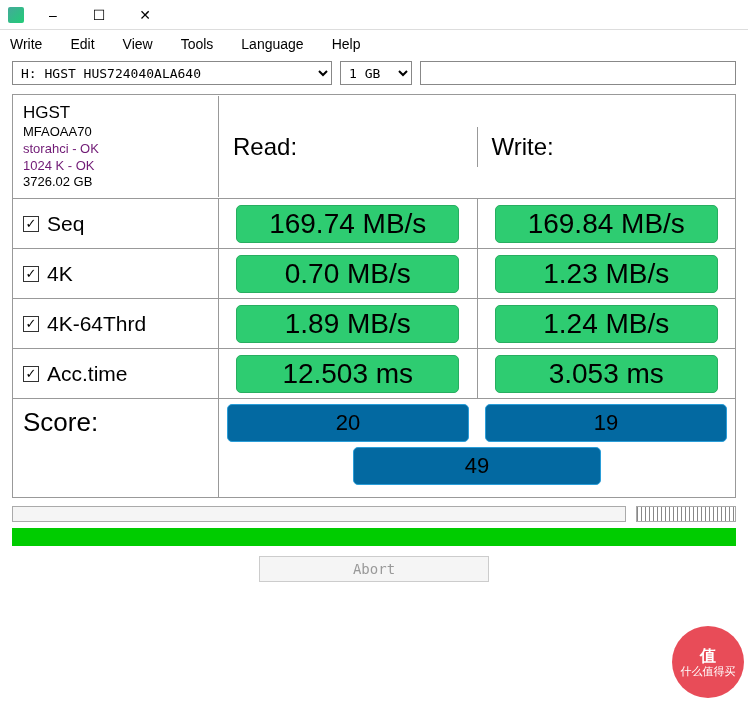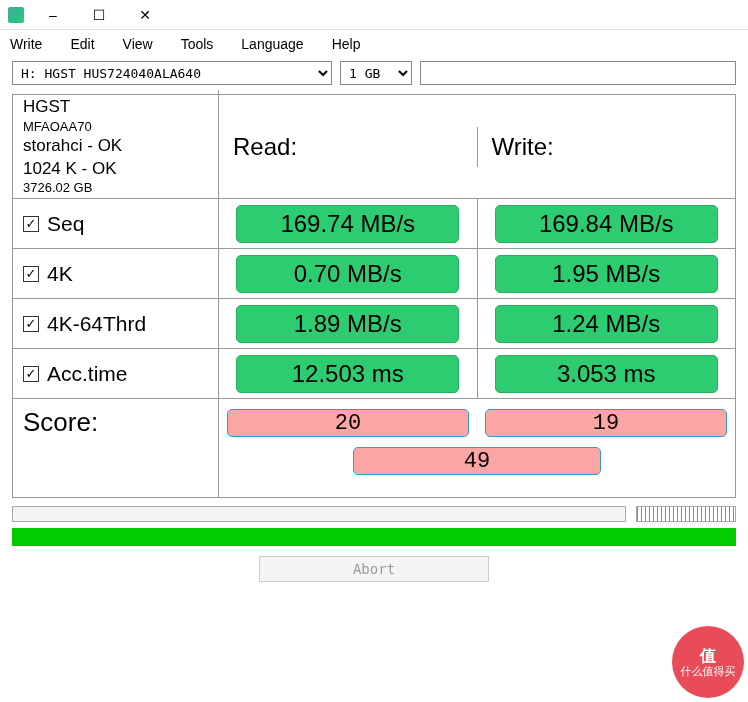--- a/index.html
+++ b/index.html
@@ -24,30 +24,30 @@
 .row { display: flex; border-bottom: 1px solid #999; }
 .row:last-child { border-bottom: none; }
 .cell { border-right: 1px solid #999; padding: 6px 10px; display: flex; align-items: center; }
 .cell:last-child { border-right: none; }
 .col-label { width: 206px; }
 .col-val { flex: 1; justify-content: center; }
 
 .hdr { height: 104px; align-items: center; }
 .hdr .col-label { flex-direction: column; align-items: flex-start; justify-content: flex-start; font-size: 14px; line-height: 1.3; }
 .hdr .drive-name { font-size: 17px; font-weight: 400; }
-.hdr .ok { color: #000000; font-size: 17px; }
+.hdr .ok { color: #701a75; font-size: 13px; }
 .hdr .sm { font-size: 13px; }
 .hdr .col-val { font-size: 24px; justify-content: flex-start; padding-left: 14px; align-items: flex-start; padding-top: 6px; }
 
 .test-row { height: 50px; }
 .test-row .col-label { font-size: 21px; gap: 8px; }
 .checkbox { width: 16px; height: 16px; border: 1px solid #333; display: flex; align-items: center; justify-content: center; font-size: 13px; line-height: 1; cursor: pointer; }
 
-.pill { background: #2ecc71; border: 1px solid #27ae60; border-radius: 5px; width: 94%; height: 38px; display: flex; align-items: center; justify-content: center; font-size: 24px; }
-.pill-blue { background: #fca5a5; border: 1px solid #2a9dd8; border-radius: 5px; width: 94%; height: 28px; display: flex; align-items: center; justify-content: center; font-size: 22px; font-family: Liberation Mono, monospace; }
+.pill { background: #2ecc71; border: 1px solid #27ae60; border-radius: 5px; width: 94%; height: 38px; display: flex; align-items: center; justify-content: center; font-size: 28px; }
+.pill-blue { background: #0369a1; border: 1px solid #2a9dd8; border-radius: 5px; width: 94%; height: 38px; display: flex; align-items: center; justify-content: center; font-size: 22px; }
 
 .score-row { height: 98px; border-bottom: none; }
 .score-row .col-label { font-size: 26px; align-items: flex-start; padding-top: 8px; }
 .score-area { flex: 1; position: relative; }
 .score-top { display: flex; height: 48px; }
 .score-top > div { flex: 1; display: flex; align-items: center; justify-content: center; }
 .score-bot { display: flex; justify-content: center; height: 44px; align-items: flex-start; }
 .score-bot .pill-blue { width: 48%; }
 
 .progress-row { display: flex; padding: 4px 12px; gap: 10px; align-items: center; }
@@ -122,21 +122,21 @@
 
   <div class="row test-row">
     <div class="cell col-label">
       <span class="checkbox">✓</span>
       <span>4K</span>
     </div>
     <div class="cell col-val">
         <div class="pill">0.70 MB/s</div>
       </div>
     <div class="cell col-val">
-        <div class="pill">1.95 MB/s</div>
+        <div class="pill">1.23 MB/s</div>
       </div>
   </div>
 
   <div class="row test-row">
     <div class="cell col-label">
       <span class="checkbox">✓</span>
       <span>4K-64Thrd</span>
     </div>
     <div class="cell col-val">
         <div class="pill">1.89 MB/s</div>

